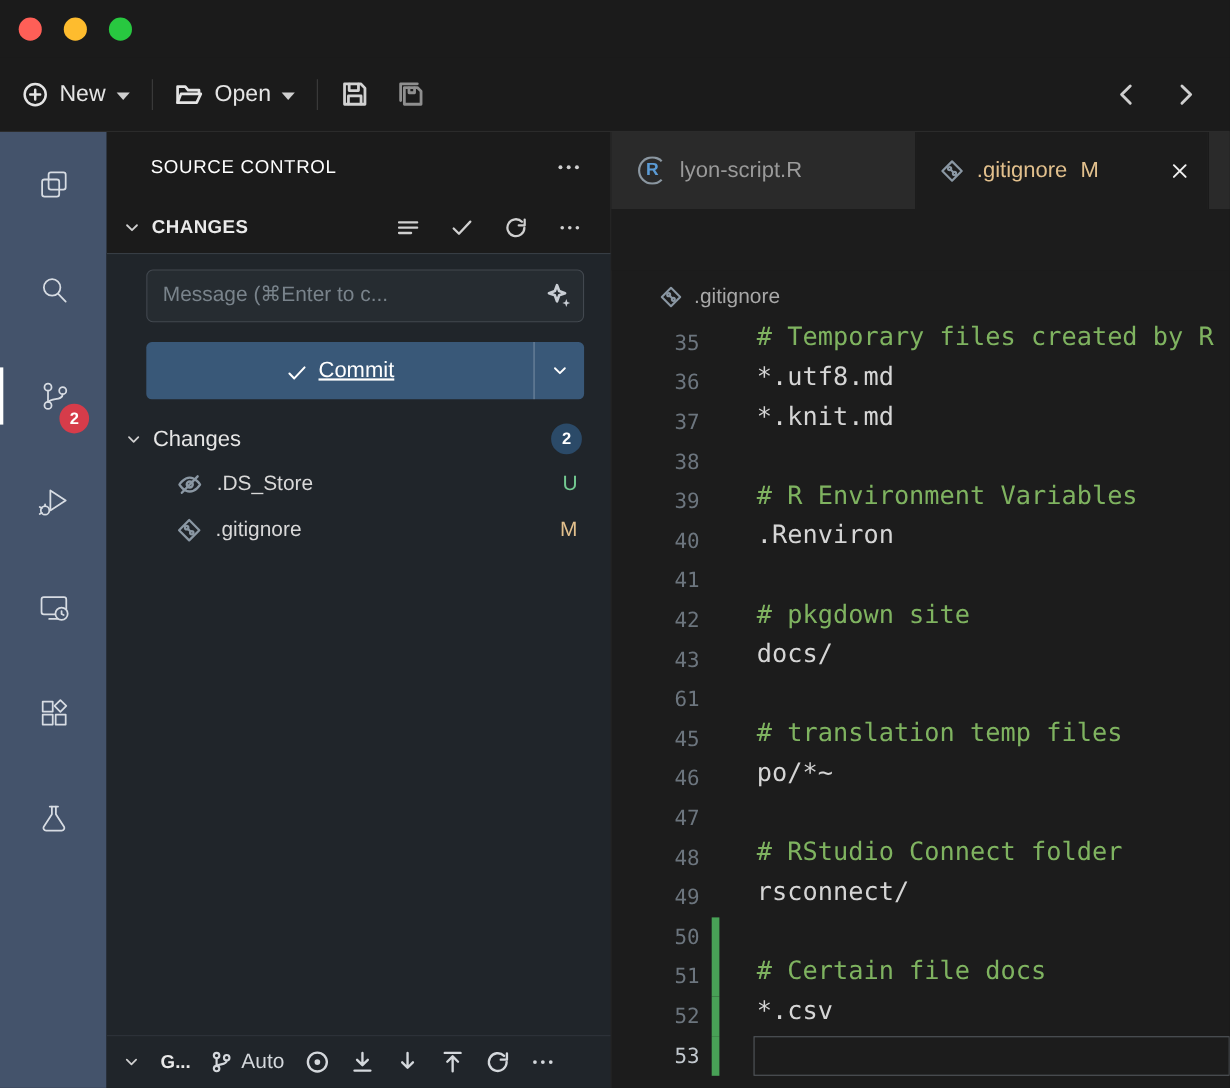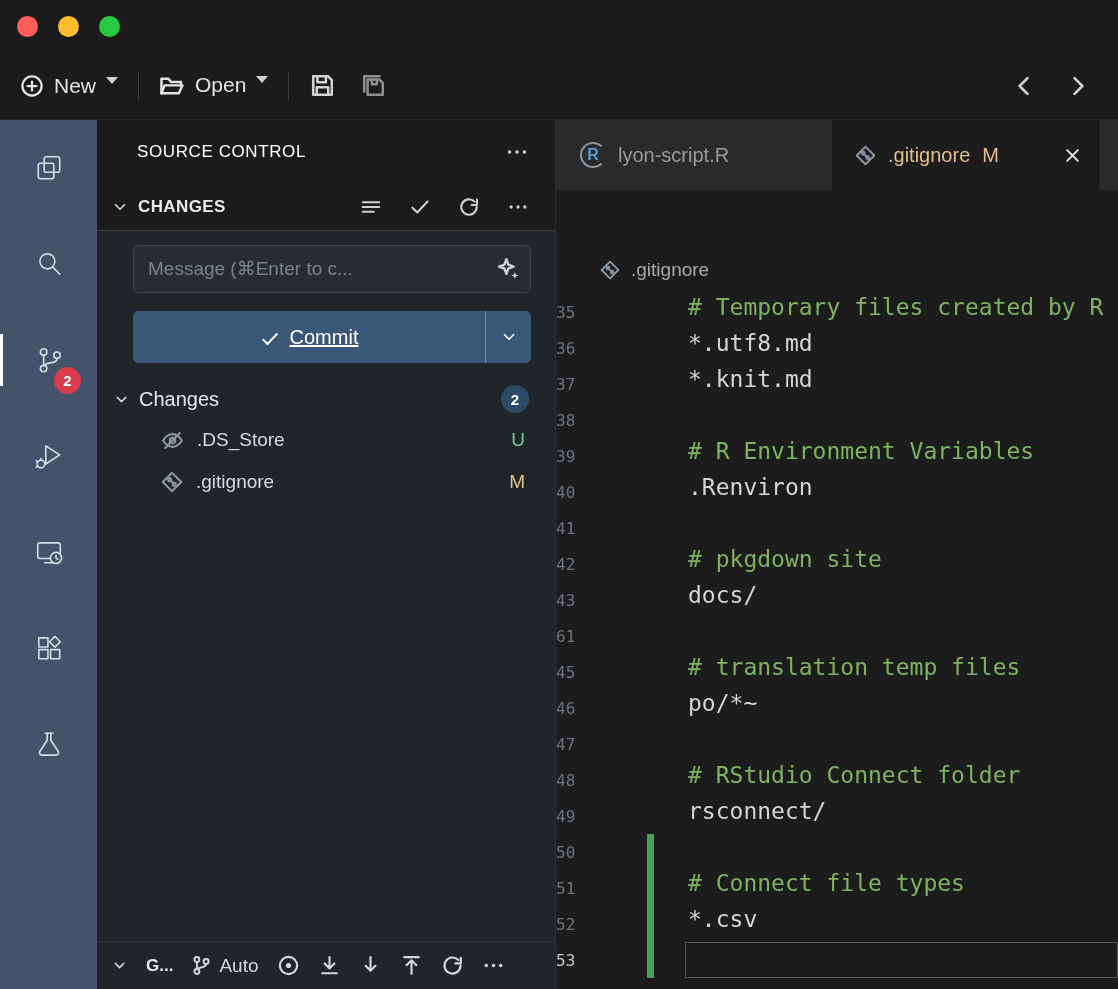--- a/index.html
+++ b/index.html
@@ -10,21 +10,21 @@
   .titlebar { height:52px; background:var(--topbar-bg,#1b1b1b); display:flex; align-items:center; }
   .lights { display:flex; gap:20px; padding-left:17px; }
   .light { width:21px; height:21px; border-radius:50%; display:inline-block; }
   .light.red    { background:#ff5f57; }
   .light.yellow { background:#febc2e; }
   .light.green  { background:#28c840; }
 
   
   .toolbar { height:68px; background:var(--topbar-bg,#1b1b1b); display:flex; align-items:center;
              padding:0 20px; border-bottom:1px solid #2b2b2b; }
-  .tb-btn { display:flex; gap:10px; background:none; border:none;
+  .tb-btn { display:flex; align-items:center; gap:10px; background:none; border:none;
             color:#e4e4e4; font-size:21px; font-family:inherit; cursor:pointer; }
   .caret { width:0; height:0; border-left:6px solid transparent; border-right:6px solid transparent;
            border-top:7px solid #cfcfcf; margin-top:3px; }
   .tb-sep { width:1px; height:28px; background:#3d3d3d; margin:0 20px; }
   .tb-icon-btn { background:none; border:none; color:#d2d2d2; cursor:pointer; display:flex; align-items:center; }
   .tb-icon-btn.dim { color:#8f8f8f; }
   .tb-icon-btn + .tb-icon-btn { margin-left:24px; }
   .tb-right { margin-left:auto; display:flex; align-items:center; gap:26px; padding-right:6px; }
   .nav-btn { background:none; border:none; color:#cfcfcf; cursor:pointer; display:flex; }
 
@@ -97,21 +97,21 @@
   .tab-rest { flex:1; background:var(--tabstrip-bg,#2a2a2a); border-left:1px solid #191919; }
   .r-icon { width:26px; height:26px; border-radius:50%; border:2.5px solid #8b97a1; border-right-color:transparent;
             display:flex; align-items:center; justify-content:center; color:#5b9bd5; font-weight:bold;
             font-size:16px; flex:none; }
   .tab-close { margin-left:auto; background:none; border:none; color:#f0f0f0; cursor:pointer; display:flex; }
   .editor-spacer { height:56px; background:var(--editor-bg,#1c1c1c); }
   .breadcrumb { height:48px; display:flex; align-items:center; gap:11px; padding-left:44px;
                 color:#a8a8a8; font-size:19px; }
   .code-area { flex:1; overflow:hidden; font-family:"DejaVu Sans Mono", monospace; font-size:23px; }
   .code-line { height:36px; display:flex; align-items:center; }
-  .ln { width:80px; text-align:left; color:#6c757e; font-size:16px; flex:none; }
+  .ln { width:80px; text-align:right; color:#6c757e; font-size:19px; flex:none; }
   .gbar { width:7px; height:36px; margin-left:11px; flex:none; }
   .gbar.added { background:var(--added-green,#48a156); }
   .content { flex:1; height:36px; display:flex; align-items:flex-start; margin-left:31px; padding-left:3px; min-width:0; }
   .code-line.current .content { border:1px solid #53575c; }
   .code-line.current .ln { color:#c2c8ce; }
   .txt { white-space:pre; color:#d5d5d5; }
   .txt.comment { color:var(--comment-green,#7fb360); }
 
   svg.ic { display:block; fill:none; stroke:currentColor; stroke-width:1.5; stroke-linecap:round; stroke-linejoin:round; }
 </style>
@@ -545,21 +545,21 @@
           <span class="ln">50</span>
           <span class="gbar added"></span>
           <div class="content">
             <span class="txt"></span>
           </div>
         </div>
         <div class="code-line">
           <span class="ln">51</span>
           <span class="gbar added"></span>
           <div class="content">
-            <span class="txt comment"># Connect file types</span>
+            <span class="txt comment"># Certain file docs</span>
           </div>
         </div>
         <div class="code-line">
           <span class="ln">52</span>
           <span class="gbar added"></span>
           <div class="content">
             <span class="txt">*.csv</span>
           </div>
         </div>
         <div class="code-line current">

